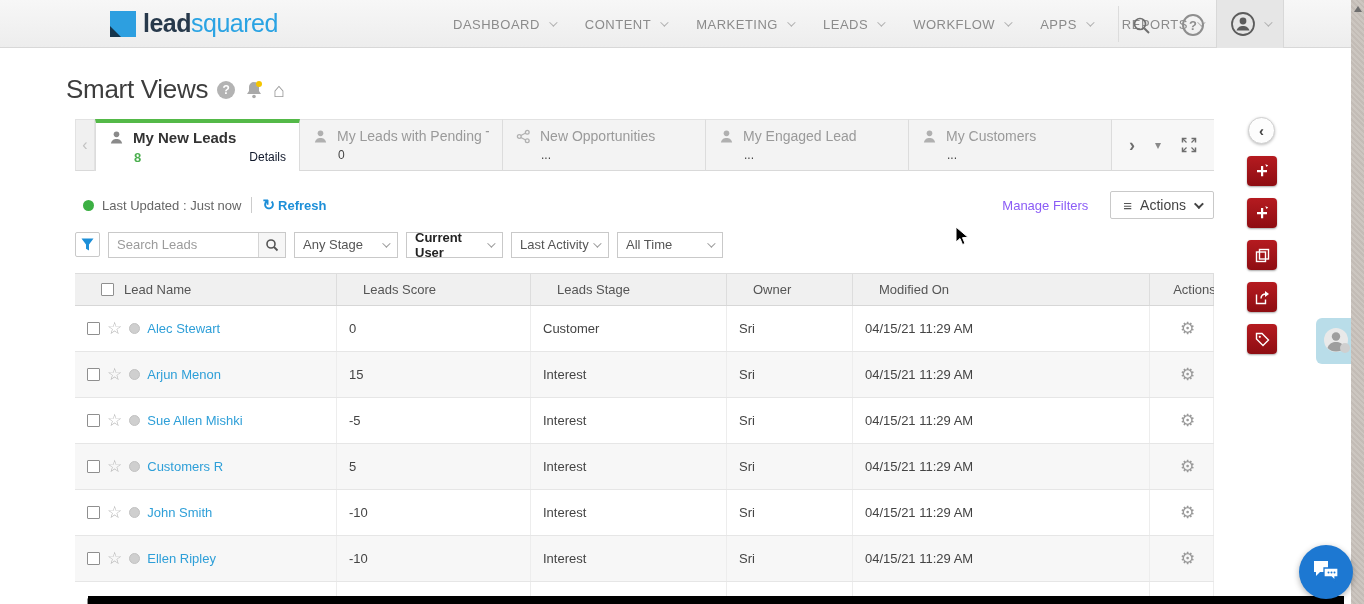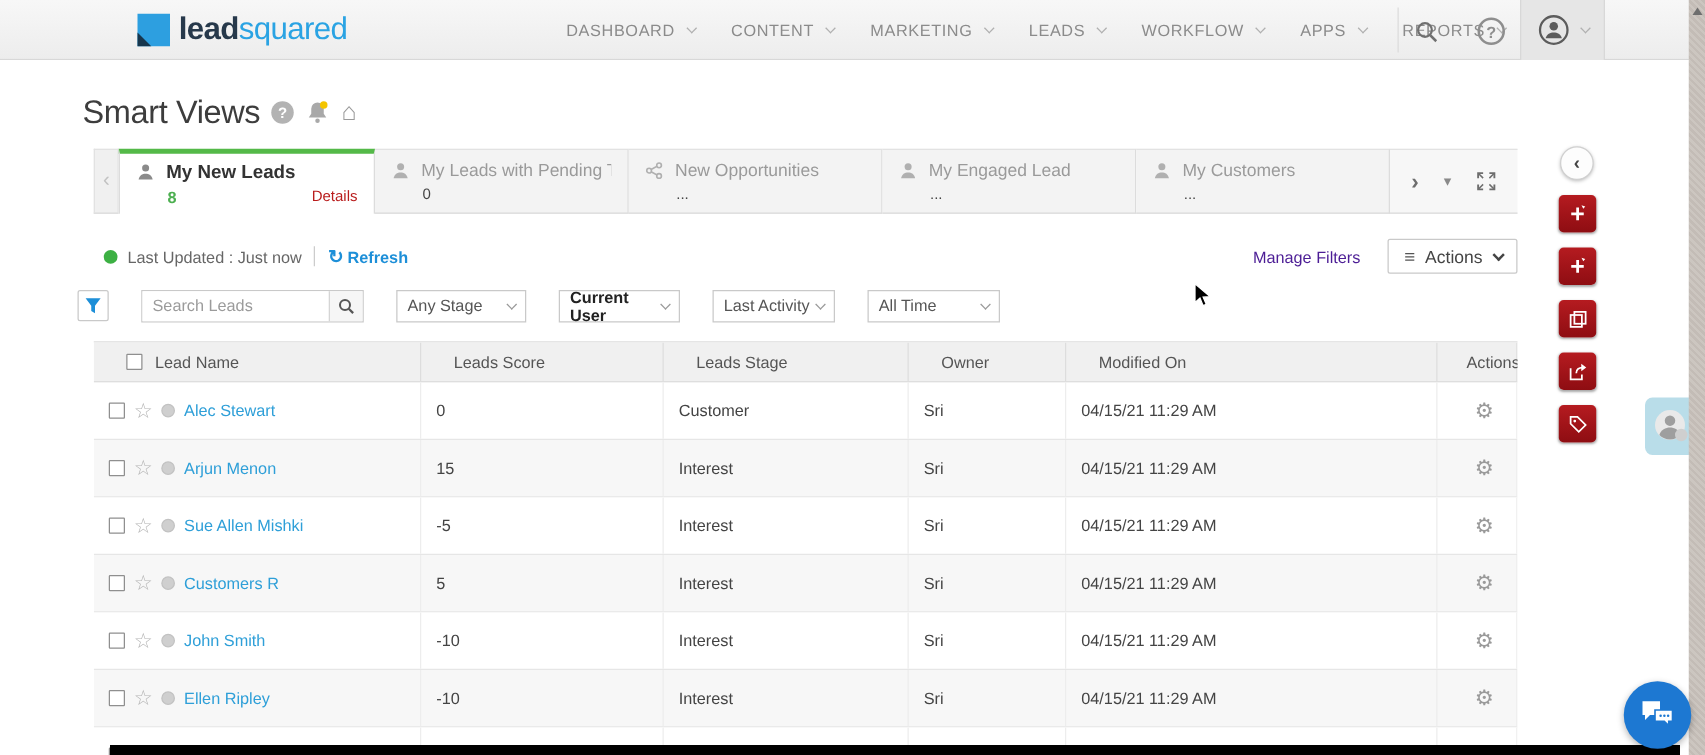--- a/index.html
+++ b/index.html
@@ -42,46 +42,46 @@
   .pager-prev { width:20px; background:#f0f0f0; border:1px solid #e2e2e2; border-bottom:1px solid #d9d9d9;
     color:#c2c2c2; font-size:16px; display:flex; align-items:center; justify-content:center; cursor:pointer; }
   .tab { width:203px; padding:8px 13px 6px; background:#f3f3f3; border-right:1px solid #dcdcdc;
     border-top:1px solid #e2e2e2; border-bottom:1px solid #d9d9d9; cursor:pointer; }
   .tab .t-top { display:flex; align-items:center; gap:9px; font-size:14px; color:#9a9a9a; white-space:nowrap; overflow:hidden; }
   .tab .t-sub { display:flex; justify-content:space-between; font-size:12px; color:#444; margin-top:4px; padding-left:25px; }
   .tab.active { width:205px; background:#fff; border-top:4px solid #54b948; border-left:1px solid #dcdcdc;
     border-bottom:none; padding-top:6px; }
   .tab.active .t-top { color:#333; font-weight:bold; font-size:15px; }
   .tab.active .t-sub .cnt { color:#4caf50; font-weight:bold; font-size:13px; }
-  .tab .details-link { color:#b91c1c; font-weight:normal; }
+  .tab .details-link { color:#0f172a; font-weight:normal; }
   .person-ic { width:15px; height:15px; flex:0 0 15px; }
   .tab-controls { flex:1; background:#f7f7f7; border-bottom:1px solid #d9d9d9; border-top:1px solid #e2e2e2;
     display:flex; align-items:center; justify-content:center; gap:20px; color:#6e6e6e; }
   .tab-controls .pgnext { font-size:18px; font-weight:bold; cursor:pointer; }
   .tab-controls .caret { font-size:12px; color:#8a8a8a; cursor:pointer; }
 
   
   .statusrow { position:absolute; left:75px; top:190px; width:1139px; height:30px;
     display:flex; align-items:center; }
   .green-dot { width:11px; height:11px; border-radius:50%; background:#3cb043; margin:0 8px 0 8px; }
   .lu-text { font-size:13px; color:#666; }
   .pipe { width:1px; height:16px; background:#ccc; margin:0 10px; }
   .refresh { color:#1d8fd8; font-size:13px; font-weight:bold; display:flex; align-items:center; gap:3px; cursor:pointer; }
   .refresh .r-ic { font-size:15px; font-weight:bold; }
   .status-right { margin-left:auto; display:flex; align-items:center; gap:22px; }
-  .manage-filters { color:#4c1d95; font-size:13px; cursor:pointer; }
+  .manage-filters { color:#8b5cf6; font-size:13px; cursor:pointer; }
   .actions-btn { border:1px solid #c9c9c9; background:#fff; height:28px; padding:0 12px; border-radius:2px;
     display:flex; align-items:center; gap:8px; font-size:14px; color:#444; cursor:pointer; }
   .actions-btn .burger { font-size:15px; color:#555; }
   .actions-btn .a-chev { width:7px; height:7px; border-right:2px solid #444; border-bottom:2px solid #444;
     transform:rotate(45deg) translateY(-2px); }
 
   
-  .filterrow { position:absolute; left:62px; top:231px; width:1139px; height:27px;
-    display:flex; align-items:center; gap:26px; }
+  .filterrow { position:absolute; left:75px; top:231px; width:1139px; height:27px;
+    display:flex; align-items:center; gap:8px; }
   .filter-btn { width:25px; height:25px; border:1px solid #c9c9c9; background:#fff; border-radius:2px;
     display:flex; align-items:center; justify-content:center; cursor:pointer; }
   .searchbox { width:178px; height:26px; border:1px solid #c9c9c9; background:#fff; display:flex; }
   .searchbox input { flex:1; border:none; outline:none; padding:0 8px; font-size:13px; color:#444;
     font-family:"Liberation Sans", sans-serif; min-width:0; }
   .searchbox input::placeholder { color:#9b9b9b; }
   .search-go { width:27px; border-left:1px solid #d5d5d5; background:#f6f6f6; display:flex;
     align-items:center; justify-content:center; cursor:pointer; }
   .ddl { height:26px; border:1px solid #c9c9c9; background:#fff; display:flex; align-items:center;
     padding:4px 8px; font-size:13px; color:#555; position:relative; cursor:pointer; }

